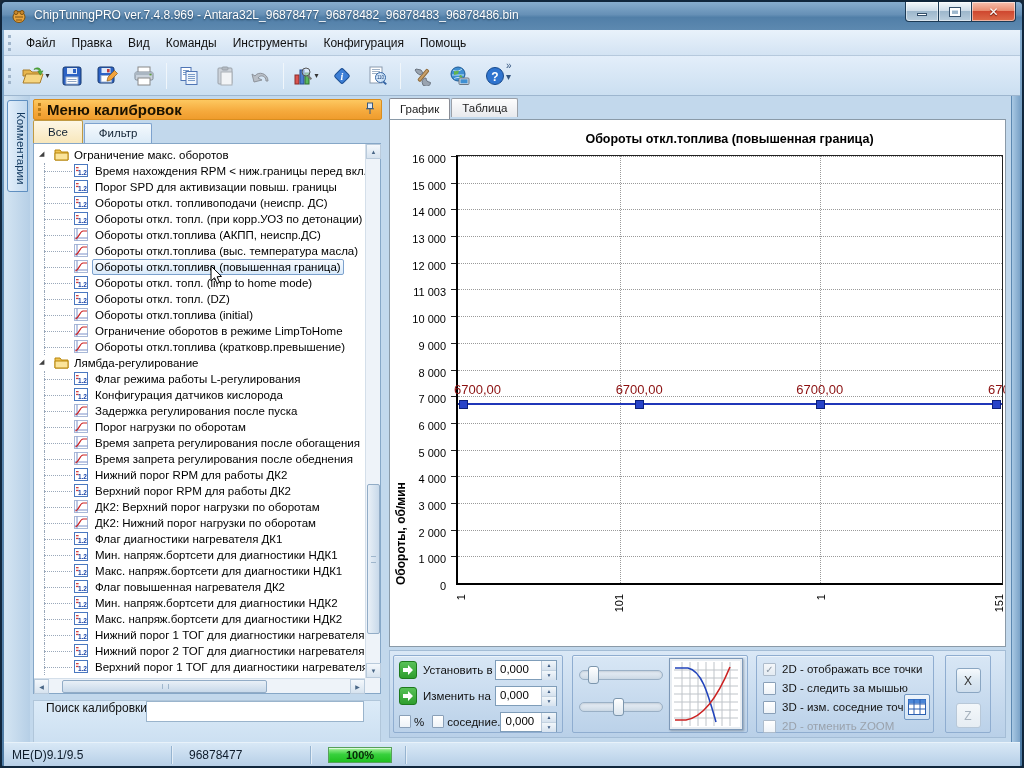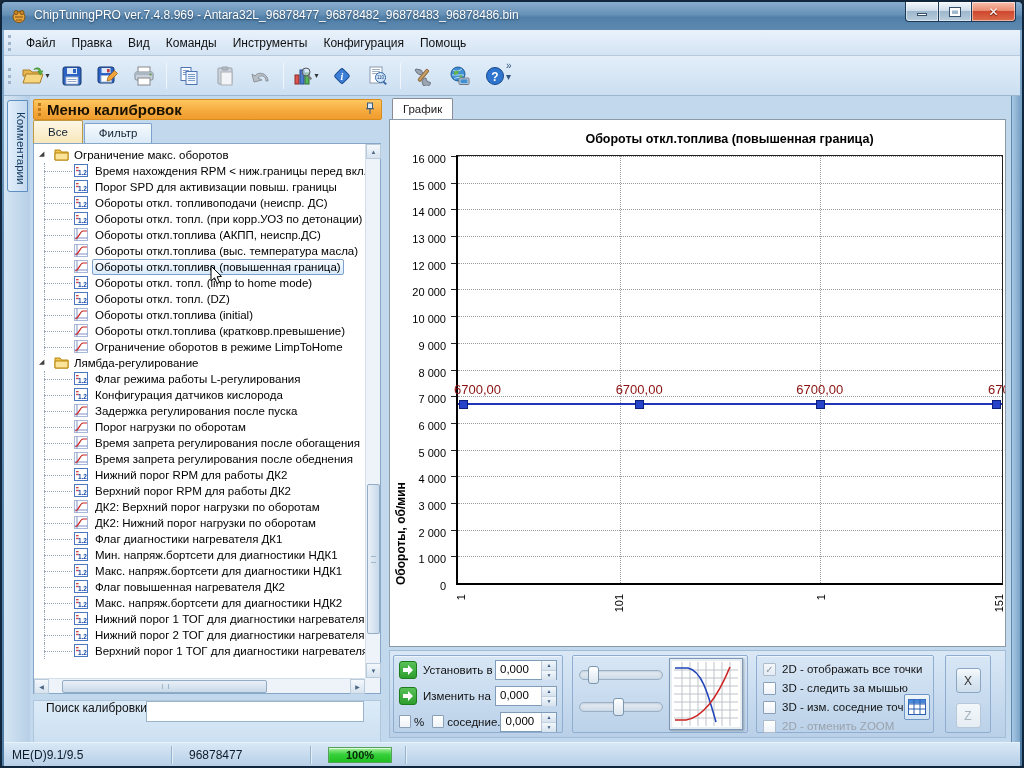--- a/index.html
+++ b/index.html
@@ -82,21 +82,21 @@
   
   #search-row{position:absolute;left:3px;right:4px;top:604px;height:46px;background:linear-gradient(#dcebf8,#cbdff1);
     border:1px solid #b0c6da;display:flex;}
   #search-label{font-size:12px;color:#111;margin-left:12px;}
   #search-input{position:absolute;left:112px;width:218px;height:21px;border:1px solid #9ab4cc;background:#fff;
     font-size:12px;padding:0 4px;outline:none;}
   
   #right-panel{position:absolute;left:383px;right:0;top:0;bottom:0;}
   #v-splitter{position:absolute;right:0;top:0;bottom:0;width:9px;background:linear-gradient(90deg,#a9c9e4,#7ba3c8);
     border-left:1px solid #5d89b2;}
-  #graph-tabs{position:absolute;left:2px;top:2px;height:21px;display:flex;align-items:center;flex-direction:column;}
+  #graph-tabs{position:absolute;left:2px;top:2px;height:21px;display:flex;align-items:flex-start;}
   .gtab{height:19px;line-height:18px;padding:0 10px;font-size:11.5px;margin-right:1px;color:#222;
     background:linear-gradient(#fdfdfd,#e7e9ed);border:1px solid #9aa0a8;border-bottom:none;border-radius:2px 2px 0 0;}
   .gtab.active{height:21px;line-height:20px;background:#fff;border-color:#898c95;}
   #chart-panel{position:absolute;left:2px;width:617px;top:23px;height:528px;background:#fff;
     border:1px solid #8a9aa8;overflow:hidden;}
   #chart-title{position:absolute;left:66px;width:547px;top:12px;text-align:center;font-size:12.5px;font-weight:bold;color:#000;}
   #ylabel{position:absolute;left:4px;top:35px;height:430px;display:flex;align-items:center;
     writing-mode:vertical-rl;transform:rotate(180deg);font-size:12px;font-weight:bold;color:#000;}
   #plot{position:absolute;left:66px;top:35px;width:547px;height:430px;border:1px solid #222;
     border-left:2px solid #000;border-bottom:2px solid #000;}
@@ -462,29 +462,29 @@
                   <path d="M1.5 11 C5 10 6 3 9 3 L13 3" stroke="#cc2222" fill="none" stroke-width="1.2"></path>
                 </svg></div>
               <div class="tlabel">Обороты откл.топлива (initial)</div>
             </div>
             <div class="tree-row child">
               <div class="ticon"><svg width="14" height="13" viewBox="0 0 14 13">
                   <rect x="0.5" y="0.5" width="13" height="12" fill="#fff" stroke="#a8b8d8"></rect>
                   <path d="M3 0.5v12M0.5 10h13" stroke="#7c90c8" fill="none"></path>
                   <path d="M1.5 11 C5 10 6 3 9 3 L13 3" stroke="#cc2222" fill="none" stroke-width="1.2"></path>
                 </svg></div>
+              <div class="tlabel">Ограничение оборотов в режиме LimpToHome</div>
+            </div>
+            <div class="tree-row child">
+              <div class="ticon"><svg width="14" height="13" viewBox="0 0 14 13">
+                  <rect x="0.5" y="0.5" width="13" height="12" fill="#fff" stroke="#a8b8d8"></rect>
+                  <path d="M3 0.5v12M0.5 10h13" stroke="#7c90c8" fill="none"></path>
+                  <path d="M1.5 11 C5 10 6 3 9 3 L13 3" stroke="#cc2222" fill="none" stroke-width="1.2"></path>
+                </svg></div>
               <div class="tlabel">Обороты откл.топлива (кратковр.превышение)</div>
-            </div>
-            <div class="tree-row child">
-              <div class="ticon"><svg width="14" height="13" viewBox="0 0 14 13">
-                  <rect x="0.5" y="0.5" width="13" height="12" fill="#fff" stroke="#a8b8d8"></rect>
-                  <path d="M3 0.5v12M0.5 10h13" stroke="#7c90c8" fill="none"></path>
-                  <path d="M1.5 11 C5 10 6 3 9 3 L13 3" stroke="#cc2222" fill="none" stroke-width="1.2"></path>
-                </svg></div>
-              <div class="tlabel">Ограничение оборотов в режиме LimpToHome</div>
             </div>
             <div class="tree-row root">
               <div class="expander">◢</div>
               <div class="ticon"><svg width="15" height="13" viewBox="0 0 15 13">
                   <path d="M1 2h5l1.5 2H14v8H1z" fill="#f0c455" stroke="#b8860b"></path>
                   <path d="M1 5h13v7H1z" fill="#fbe49a" stroke="#b8860b"></path>
                 </svg></div>
               <div class="tlabel">Лямбда-регулирование</div>
             </div>
             <div class="tree-row child">
@@ -599,20 +599,29 @@
               <div class="tlabel">Макс. напряж.бортсети для диагностики НДК1</div>
             </div>
             <div class="tree-row child">
               <div class="ticon"><svg width="14" height="13" viewBox="0 0 14 13">
                   <rect x="0.5" y="0.5" width="13" height="12" fill="#fff" stroke="#4a78c0"></rect>
                   <rect x="2" y="3" width="2.6" height="1.3" fill="#d04040"></rect>
                   <rect x="2" y="5.8" width="2.6" height="1.3" fill="#d04040"></rect>
                   <text x="13" y="10.5" font-size="6.5" font-weight="bold" fill="#1b45a8" text-anchor="end">1.2</text>
                 </svg></div>
               <div class="tlabel">Флаг повышенная нагревателя ДК2</div>
+            </div>
+            <div class="tree-row child">
+              <div class="ticon"><svg width="14" height="13" viewBox="0 0 14 13">
+                  <rect x="0.5" y="0.5" width="13" height="12" fill="#fff" stroke="#4a78c0"></rect>
+                  <rect x="2" y="3" width="2.6" height="1.3" fill="#d04040"></rect>
+                  <rect x="2" y="5.8" width="2.6" height="1.3" fill="#d04040"></rect>
+                  <text x="13" y="10.5" font-size="6.5" font-weight="bold" fill="#1b45a8" text-anchor="end">1.2</text>
+                </svg></div>
+              <div class="tlabel">Мин. напряж.бортсети для диагностики НДК2</div>
             </div>
             <div class="tree-row child">
               <div class="ticon"><svg width="14" height="13" viewBox="0 0 14 13">
                   <rect x="0.5" y="0.5" width="13" height="12" fill="#fff" stroke="#4a78c0"></rect>
                   <rect x="2" y="3" width="2.6" height="1.3" fill="#d04040"></rect>
                   <rect x="2" y="5.8" width="2.6" height="1.3" fill="#d04040"></rect>
                   <text x="13" y="10.5" font-size="6.5" font-weight="bold" fill="#1b45a8" text-anchor="end">1.2</text>
                 </svg></div>
               <div class="tlabel">Макс. напряж.бортсети для диагностики НДК2</div>
             </div>
@@ -675,21 +684,21 @@
             <div class="ytick" style="bottom: 19.6875px;">1 000</div>
             <div class="ytick" style="bottom: 46.375px;">2 000</div>
             <div class="ytick" style="bottom: 73.0625px;">3 000</div>
             <div class="ytick" style="bottom: 99.75px;">4 000</div>
             <div class="ytick" style="bottom: 126.438px;">5 000</div>
             <div class="ytick" style="bottom: 153.125px;">6 000</div>
             <div class="ytick" style="bottom: 179.812px;">7 000</div>
             <div class="ytick" style="bottom: 206.5px;">8 000</div>
             <div class="ytick" style="bottom: 233.188px;">9 000</div>
             <div class="ytick" style="bottom: 259.875px;">10 000</div>
-            <div class="ytick" style="bottom: 286.562px;">20 000</div>
+            <div class="ytick" style="bottom: 286.562px;">11 003</div>
             <div class="ytick" style="bottom: 313.25px;">12 000</div>
             <div class="ytick" style="bottom: 339.938px;">13 000</div>
             <div class="ytick" style="bottom: 366.625px;">14 000</div>
             <div class="ytick" style="bottom: 393.312px;">15 000</div>
             <div class="ytick" style="bottom: 420px;">16 000</div>
           </div>
         <div id="plot">
             <div class="hgrid" style="bottom: 25.6875px;"></div>
             <div class="hgrid" style="bottom: 52.375px;"></div>
             <div class="hgrid" style="bottom: 79.0625px;"></div>

